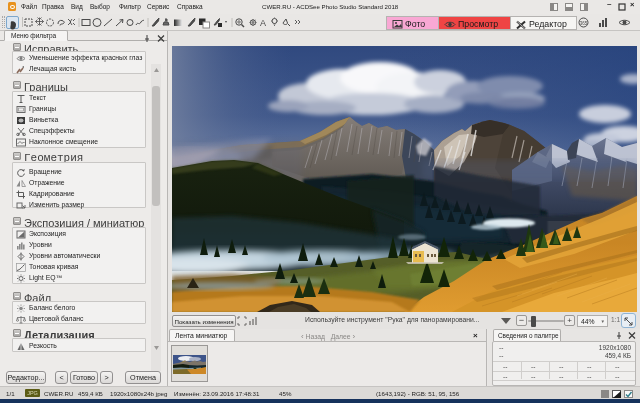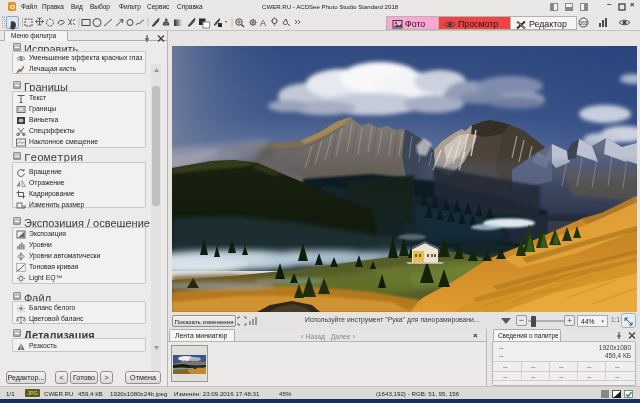--- a/index.html
+++ b/index.html
@@ -251,21 +251,21 @@
       <path d="M2.5 0.5 L2.5 6.5 L9 6.5 M0.5 2.5 L7.5 2.5 L7.5 8.5" stroke="#5a5a5a" fill="none"></path>
     </svg>
     <div class="lp-item" style="top:159px;">Кадрирование</div>
   <svg class="abs" style="left:16px;top:170px;" width="10" height="9" viewBox="0 0 10 9">
       <rect x="1" y="2" width="5" height="5" stroke="#6a6a6a" fill="none" stroke-width="1"></rect>
       <path d="M6 7 L9 7 L9 4 M9 7 L6.5 4.5" stroke="#5a5a5a" fill="none" stroke-width="0.9"></path>
     </svg>
     <div class="lp-item" style="top:170px;">Изменить размер</div>
 
   <div class="lp-hbox" style="top:186px;"></div>
-    <div class="lp-h" style="top:186px;">Экспозиция / освещение</div>
+    <div class="lp-h" style="top:186px;">Экспозиция / миниатюр</div>
   <div class="lp-box" style="top:196px;height:57px;"></div>
   <svg class="abs" style="left:16px;top:199px;" width="10" height="9" viewBox="0 0 10 9">
       <rect x="1" y="1" width="8" height="7" stroke="#6a6a6a" fill="none" stroke-width="1"></rect>
       <path d="M8.5 1.5 L8.5 7.5 L2 7.5 Z" fill="#6a6a6a"></path>
     </svg>
     <div class="lp-item" style="top:199px;">Экспозиция</div>
   <svg class="abs" style="left:16px;top:210px;" width="10" height="9" viewBox="0 0 10 9">
       <g fill="#8a8a8a">
         <rect x="1" y="5" width="1.6" height="3.5"></rect>
         <rect x="3" y="3" width="1.6" height="5.5"></rect>

